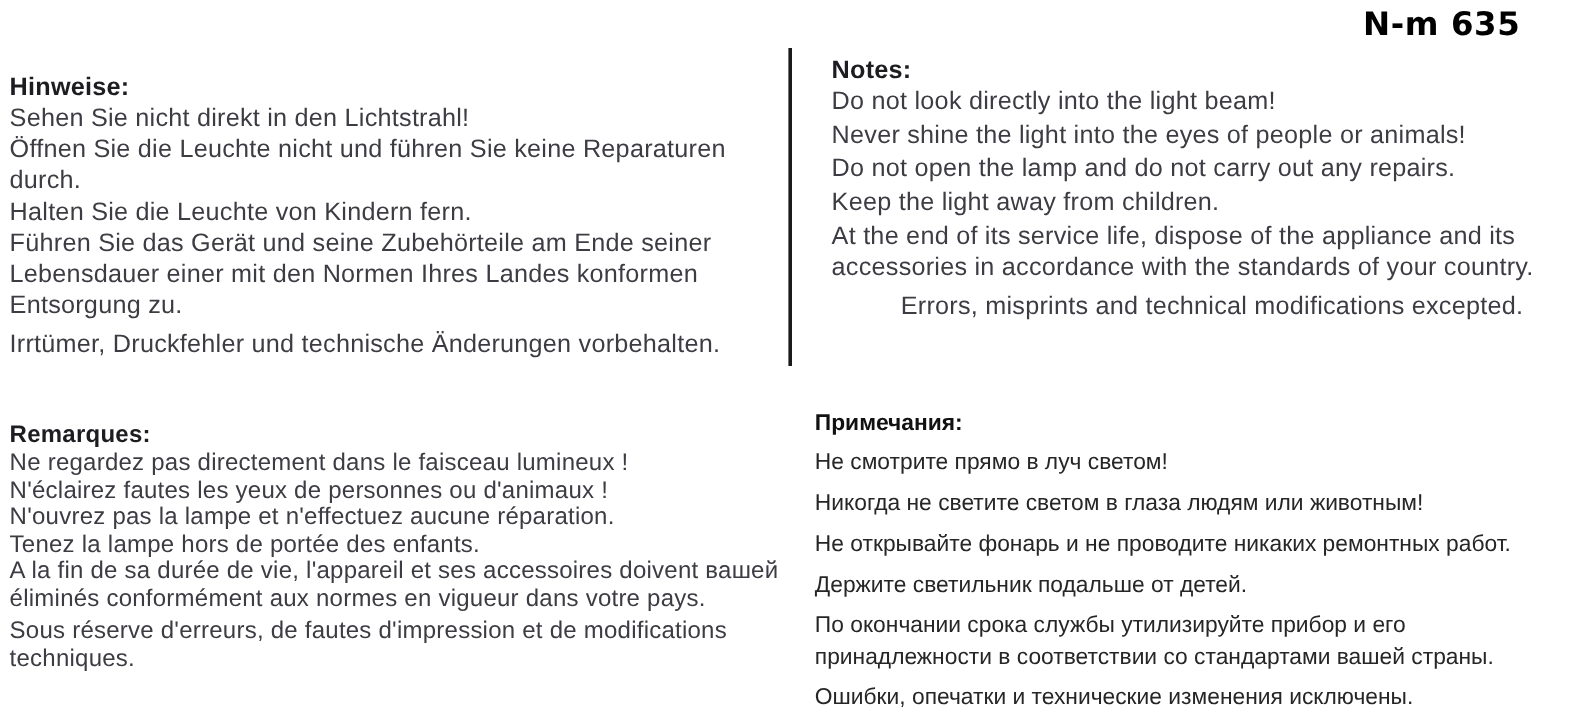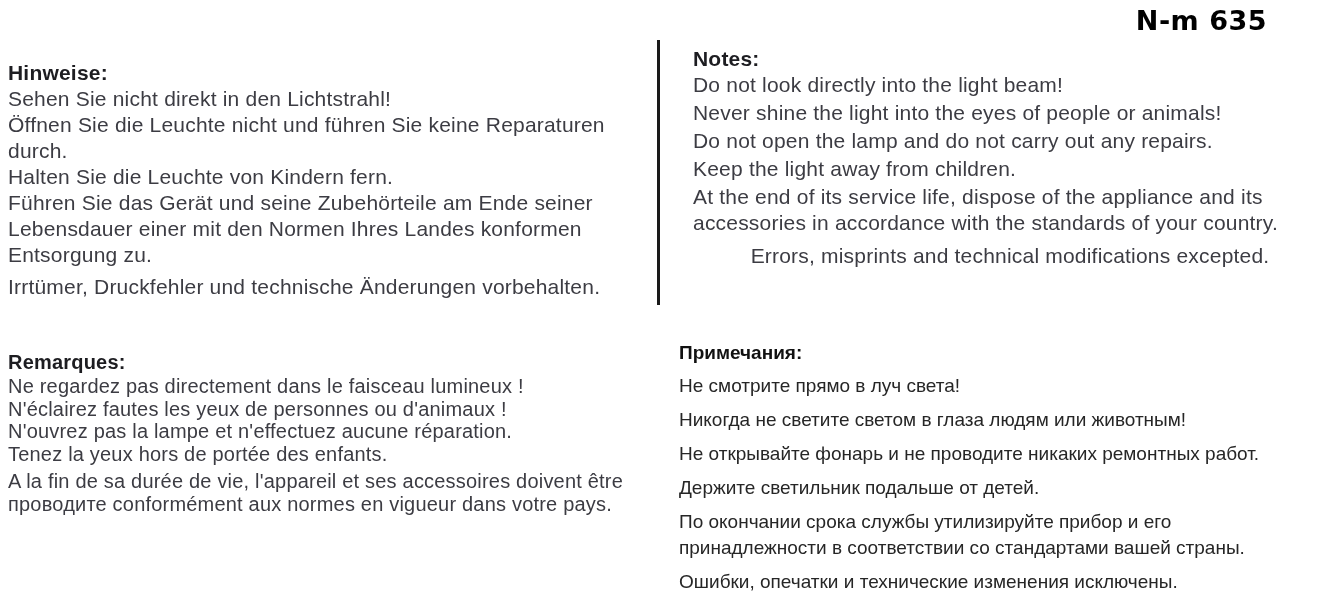--- a/index.html
+++ b/index.html
@@ -82,25 +82,26 @@
   <p>Keep the light away from children.</p>
   <p>At the end of its service life, dispose of the appliance and its accessories in accordance with the standards of your country.</p>
   <p>Errors, misprints and technical modifications excepted.</p>
 </div>
 
 <div class="sec sec-fr">
   <h2>Remarques:</h2>
   <p>Ne regardez pas directement dans le faisceau lumineux !</p>
   <p>N'éclairez fautes les yeux de personnes ou d'animaux !</p>
   <p>N'ouvrez pas la lampe et n'effectuez aucune réparation.</p>
-  <p>Tenez la yeux hors de portée des enfants.</p>
-  <p>A la fin de sa durée de vie, l'appareil et ses accessoires doivent être проводите conformément aux normes en vigueur dans votre pays.</p>
+  <p>Tenez la lampe hors de portée des enfants.</p>
+  <p>A la fin de sa durée de vie, l'appareil et ses accessoires doivent вашей éliminés conformément aux normes en vigueur dans votre pays.</p>
+  <p>Sous réserve d'erreurs, de fautes d'impression et de modifications techniques.</p>
 </div>
 
 <div class="sec sec-ru">
   <h2>Примечания:</h2>
-  <p>Не смотрите прямо в луч света!</p>
+  <p>Не смотрите прямо в луч светом!</p>
   <p>Никогда не светите светом в глаза людям или животным!</p>
   <p>Не открывайте фонарь и не проводите никаких ремонтных работ.</p>
   <p>Держите светильник подальше от детей.</p>
   <p>По окончании срока службы утилизируйте прибор и его принадлежности в соответствии со стандартами вашей страны.</p>
   <p>Ошибки, опечатки и технические изменения исключены.</p>
 </div>
 
 </body></html>

